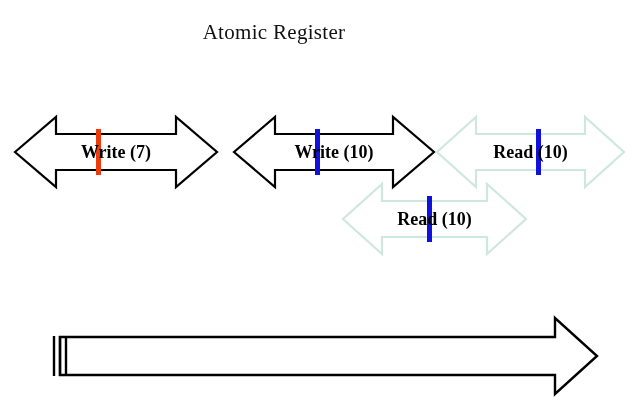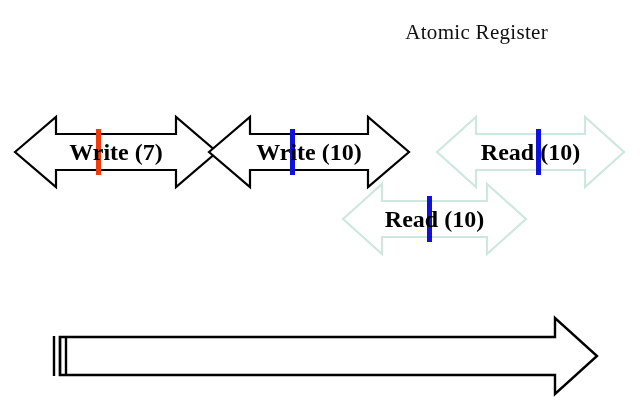--- a/index.html
+++ b/index.html
@@ -13,21 +13,21 @@
     height: 401px;
     background: #ffffff;
     overflow: hidden;
     font-family: "Liberation Serif", "DejaVu Serif", serif;
   }
   #title {
     position: absolute;
     left: 0;
     top: 20px;
     width: 548px;
-    text-align: right;
+    text-align: center;
     font-size: 21px;
     color: #111111;
     letter-spacing: 0.3px;
   }
   .op {
     position: absolute;
   }
   .op svg {
     display: block;
     overflow: visible;
@@ -35,21 +35,21 @@
   .op-label {
     position: absolute;
     left: 0;
     top: 0;
     width: 100%;
     height: 100%;
     display: flex;
     align-items: center;
     justify-content: center;
     font-weight: bold;
-    font-size: 24px;
+    font-size: 18px;
     color: #000000;
     pointer-events: none;
     white-space: nowrap;
   }
   .marker {
     position: absolute;
     width: 5px;
     border-radius: 0;
   }
   #timeline {
@@ -67,21 +67,21 @@
   <div id="title">Atomic Register</div>
 
   <div class="op" style="left:14px; top:113px; width:204px; height:78px;">
     <svg width="204" height="78" viewBox="0 0 204 78">
       <polygon points="1,39 42,4 42,21 162,21 162,4 203,39 162,74 162,57 42,57 42,74" fill="#ffffff" stroke="#000000" stroke-width="2.2" stroke-linejoin="miter"></polygon>
     </svg>
     <div class="marker" style="left:82px; top:16px; height:46px; background:#f03c0c;"></div>
     <div class="op-label">Write (7)</div>
   </div>
 
-  <div class="op" style="left:208px; top:113px; width:202px; height:78px;">
+  <div class="op" style="left:233px; top:113px; width:202px; height:78px;">
     <svg width="202" height="78" viewBox="0 0 202 78">
       <polygon points="1,39 42,4 42,21 160,21 160,4 201,39 160,74 160,57 42,57 42,74" fill="#ffffff" stroke="#000000" stroke-width="2.2" stroke-linejoin="miter"></polygon>
     </svg>
     <div class="marker" style="left:82px; top:16px; height:46px; background:#1111dd;"></div>
     <div class="op-label">Write (10)</div>
   </div>
 
   <div class="op" style="left:436px; top:113px; width:189px; height:78px;">
     <svg width="189" height="78" viewBox="0 0 189 78">
       <polygon points="1,39 40,4 40,21 149,21 149,4 188,39 149,74 149,57 40,57 40,74" fill="#ffffff" stroke="#cfe8dd" stroke-width="2.2" stroke-linejoin="miter"></polygon>

